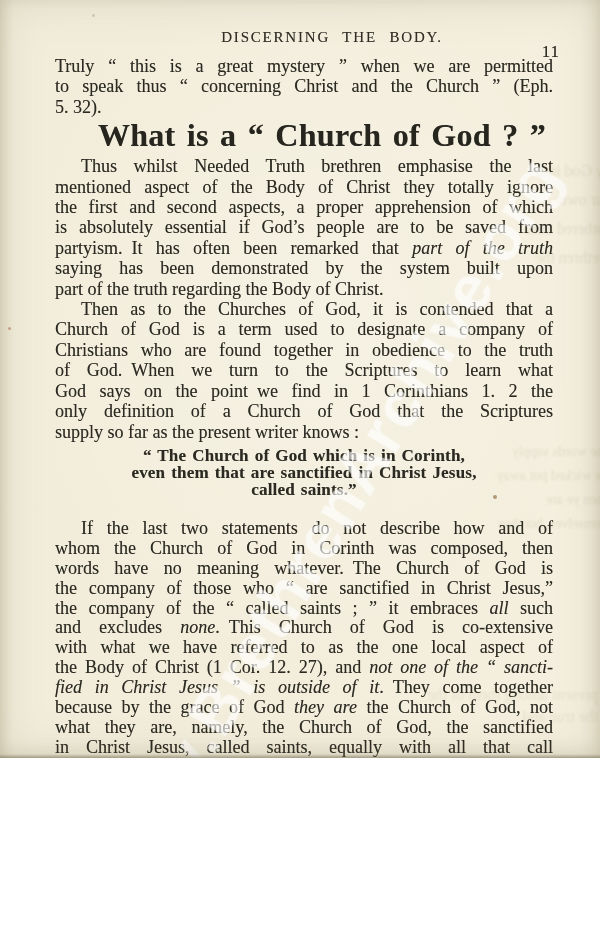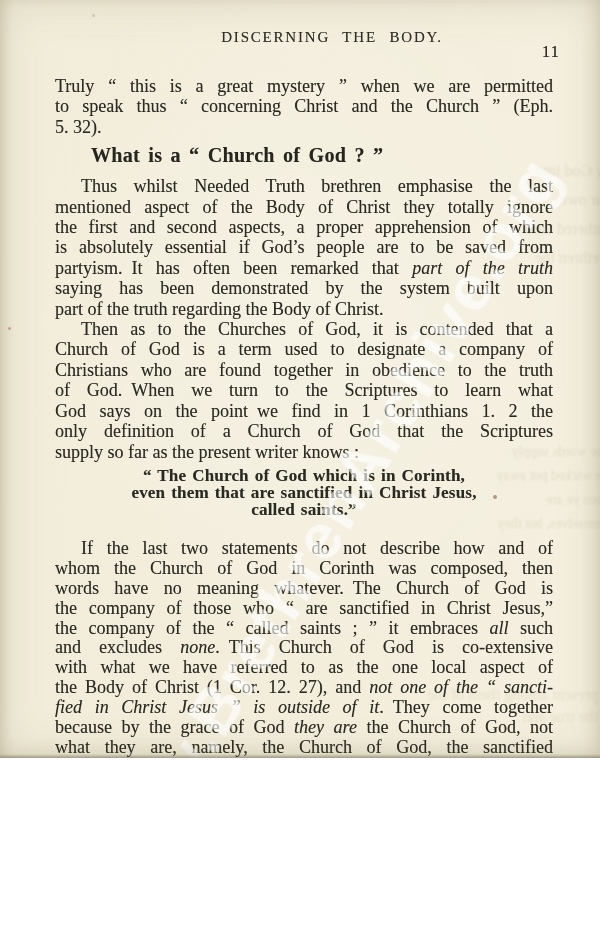--- a/index.html
+++ b/index.html
@@ -24,31 +24,31 @@
   .runhead{
     position:absolute;top:29px;left:64px;width:536px;
     text-align:center;font-size:15px;letter-spacing:1.8px;word-spacing:7px;
     color:#302e26;text-shadow:0 0 0.5px rgba(48,46,38,0.45);
   }
   .pagenum{
     position:absolute;top:42px;right:40px;font-size:17px;letter-spacing:1px;
     color:#2b2a22;text-shadow:0 0 0.5px rgba(48,46,38,0.45);
   }
   .content{
-    position:absolute;top:76px;left:55px;right:47px;
+    position:absolute;top:56px;left:55px;right:47px;
     font-size:18px;text-shadow:0.2px 0.2px 0.5px rgba(43,41,34,0.38);
   }
   .para{line-height:20.4px;}
   .para.compact{line-height:19.9px;margin-top:21px;}
   .line{text-align:justify;text-align-last:justify;}
   .line.last{text-align-last:left;}
   .line.ind{text-indent:26px;}
   .heading{
     margin:1px 0 4px;padding-left:36px;
-    font-size:20px;font-weight:bold;
+    font-size:32px;font-weight:bold;text-align:center;
     letter-spacing:0.3px;word-spacing:3px;line-height:34px;color:#26251e;
   }
   .quote{
     margin:5px 0 0;line-height:17px;
     font-size:17px;font-weight:bold;letter-spacing:0.2px;word-spacing:1.5px;
   }
   .quote .line{text-align:center;text-align-last:center;}
   .watermark{
     position:absolute;left:330px;top:520px;
     transform:translate(-50%,-50%) rotate(-59deg);

